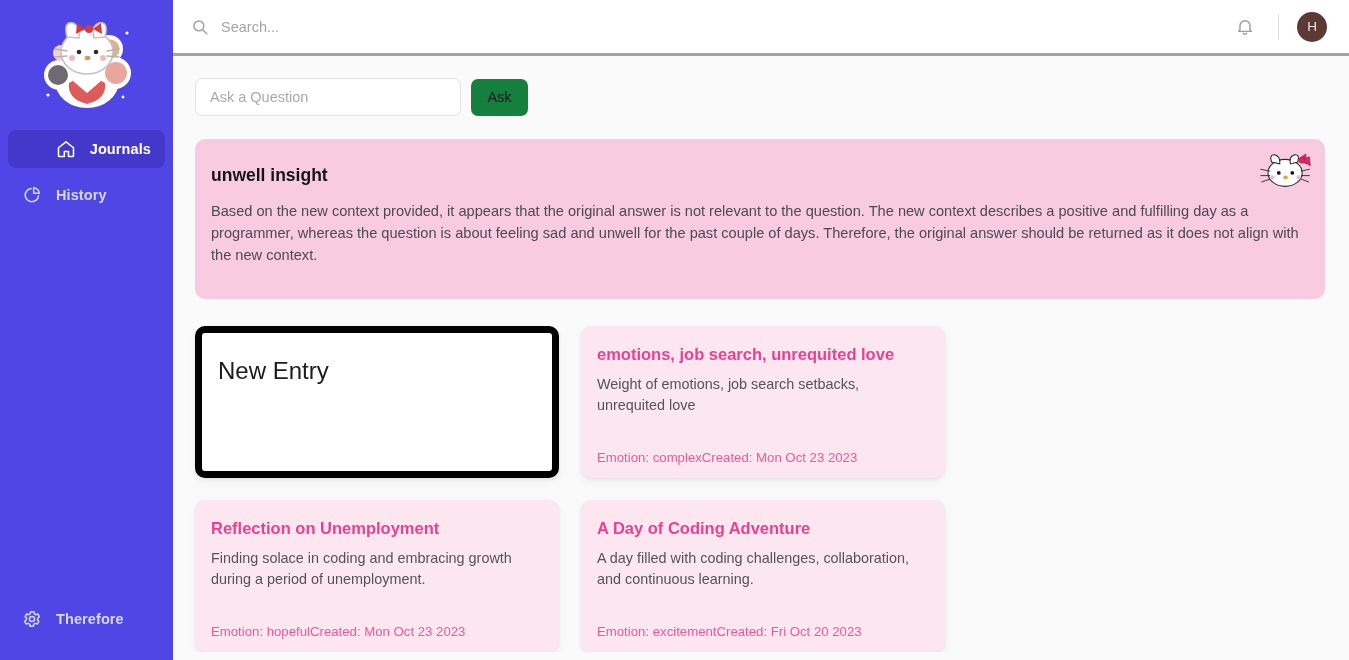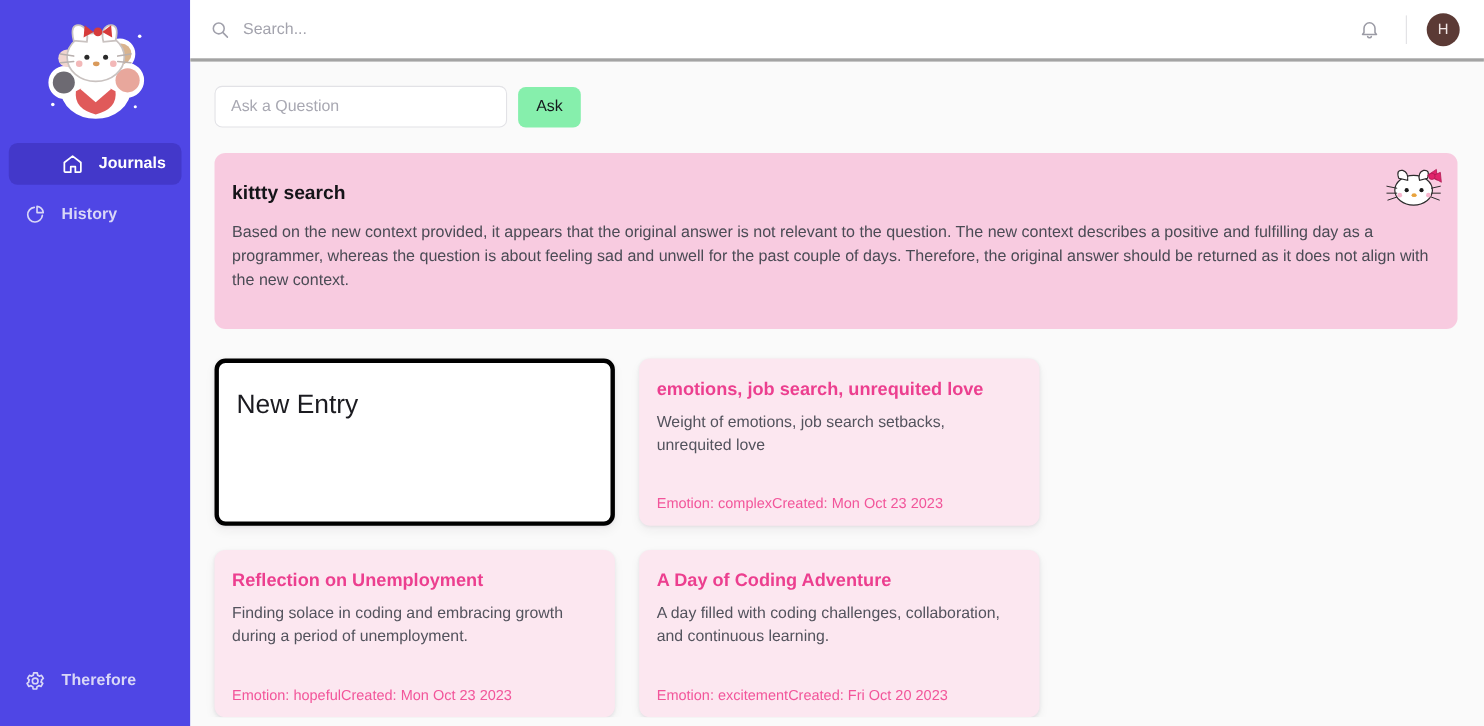--- a/index.html
+++ b/index.html
@@ -88,21 +88,21 @@
     width: 266px; height: 38px;
     border: 1px solid #e2e2e6; border-radius: 7px;
     background: #ffffff; outline: none;
     padding: 0 14px;
     font-family: "Liberation Sans", sans-serif;
     font-size: 14.5px; color: #3c3c43;
   }
   .ask-input::placeholder { color: #a8a8b2; }
   .ask-btn {
     width: 57px; height: 37px;
-    background: #86efac; border: none; border-radius: 7px;
+    background: #15803d; border: none; border-radius: 7px;
     color: #15181c; font-size: 14.5px;
     font-family: "Liberation Sans", sans-serif;
     cursor: pointer;
   }
 
   
   .insight {
     background: #f8cbe0;
     border-radius: 10px;
     padding: 26px 26px 22px 16px;
@@ -124,21 +124,21 @@
   .cards { display: flex; flex-wrap: wrap; gap: 22px; }
   .card {
     width: 364px; height: 152px;
     border-radius: 10px;
     padding: 18px 18px 0 16px;
     display: flex; flex-direction: column;
     box-shadow: 0 1px 3px rgba(30,20,40,.07), 0 4px 10px rgba(30,20,40,.05);
     cursor: pointer;
     position: relative;
   }
-  .card.new-entry { background: #ffffff; border: 4px solid #000000; padding-top: 24px; }
+  .card.new-entry { background: #ffffff; border: 7px solid #000000; padding-top: 24px; }
   .card.entry { background: #fce7f0; }
   .new-entry-label { font-size: 24px; color: #1b1b20; font-weight: normal; }
   .card-title {
     font-size: 16.5px; font-weight: bold; color: #ec3f8f;
     margin-bottom: 10px; line-height: 20px;
   }
   .card-desc {
     font-size: 14.4px; line-height: 21px; color: #53535d;
   }
   .card-meta {
@@ -252,21 +252,21 @@
     </header>
 
     <div class="content">
 
       <div class="ask-row">
         <input class="ask-input" type="text" placeholder="Ask a Question" style="">
         <button class="ask-btn">Ask</button>
       </div>
 
       <div class="insight">
-        <div class="insight-title">kittty search</div>
+        <div class="insight-title">unwell insight</div>
         <div class="insight-body">Based on the new context provided, it appears that the original answer is not relevant to the question. The new context describes a positive and fulfilling day as a programmer, whereas the question is about feeling sad and unwell for the past couple of days. Therefore, the original answer should be returned as it does not align with the new context.</div>
         <svg class="kitty-icon" viewBox="0 0 60 46">
           <ellipse cx="29" cy="24" rx="19" ry="15" fill="#ffffff" stroke="#2b2b2b" stroke-width="1.2"></ellipse>
           <path d="M14 12 Q11 3 18 4 Q24 6 23 14 Z" fill="#ffffff" stroke="#2b2b2b" stroke-width="1.2"></path>
           <path d="M43 12 Q46 3 39 4 Q33 6 35 14 Z" fill="#ffffff" stroke="#2b2b2b" stroke-width="1.2"></path>
           <g fill="#e0256b" stroke="#b01a52" stroke-width=".8">
             <path d="M43 9 L52 3 L53 14 Z"></path>
             <path d="M47 10 L56 6 L57 16 Z"></path>
             <circle cx="47.5" cy="10" r="3.2"></circle>
           </g>

